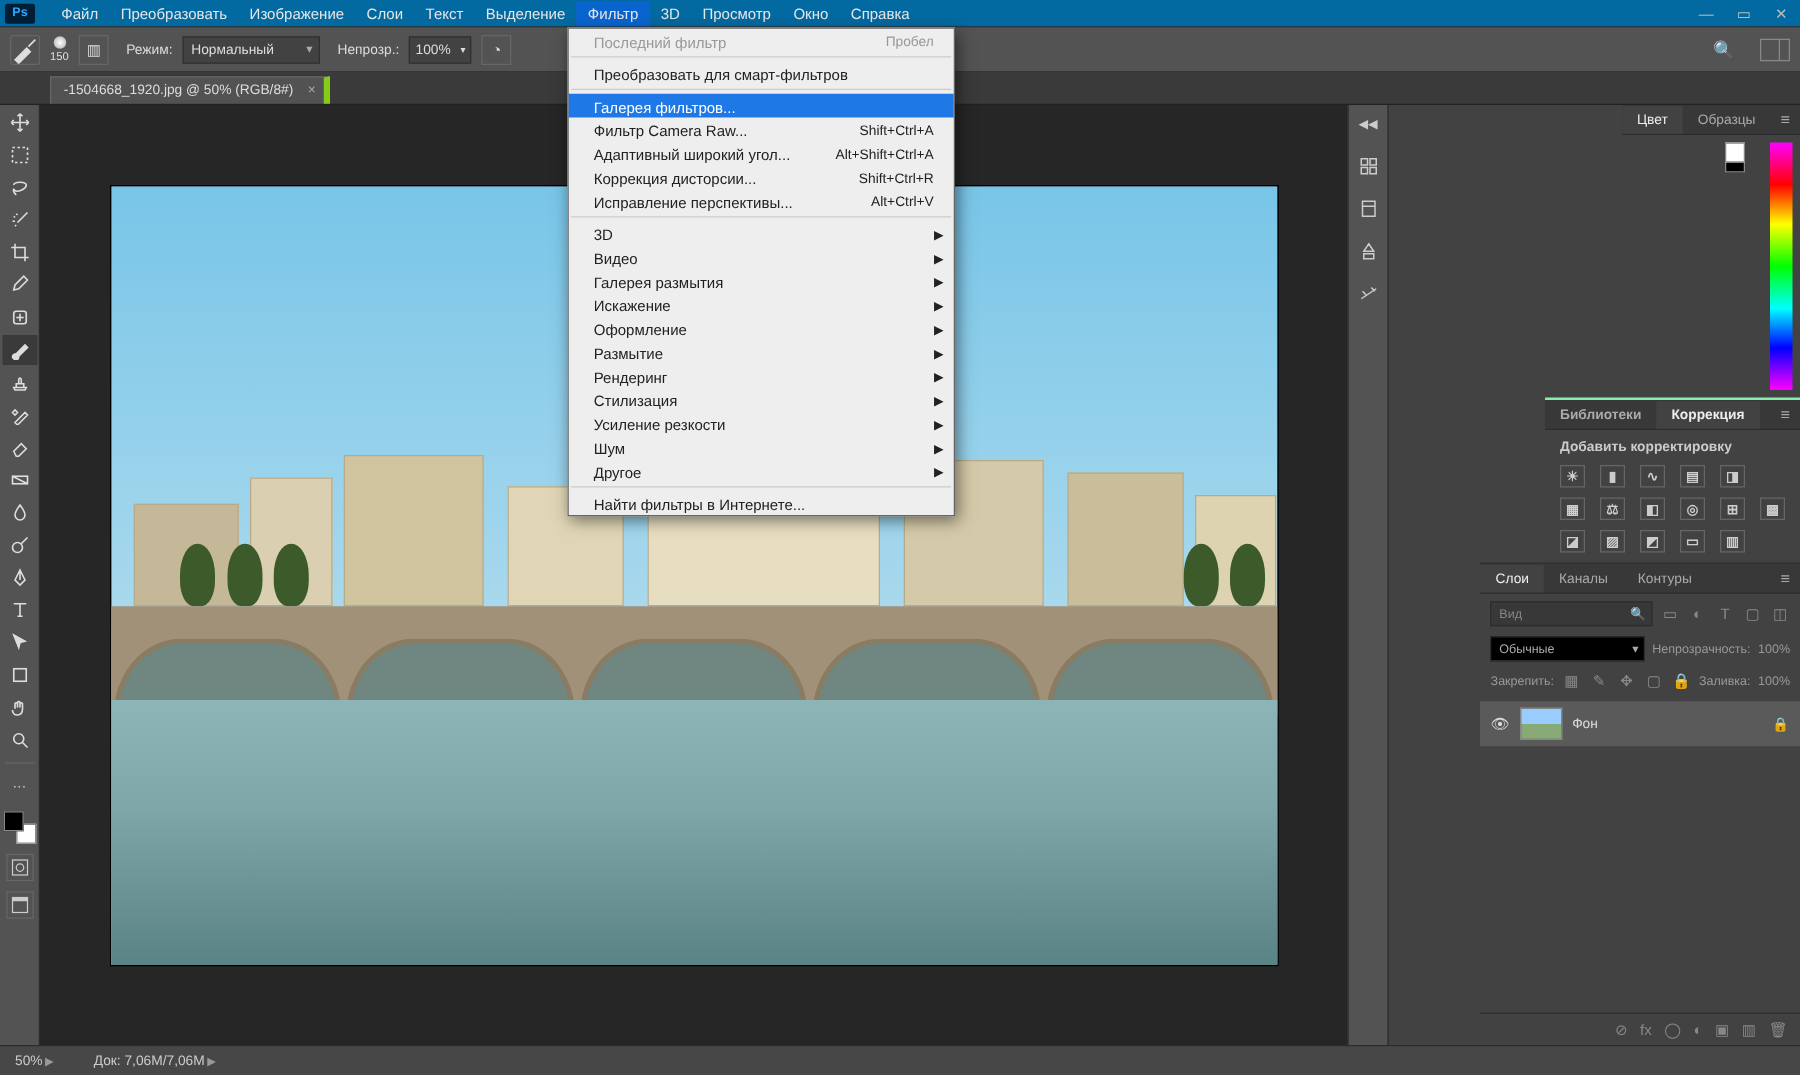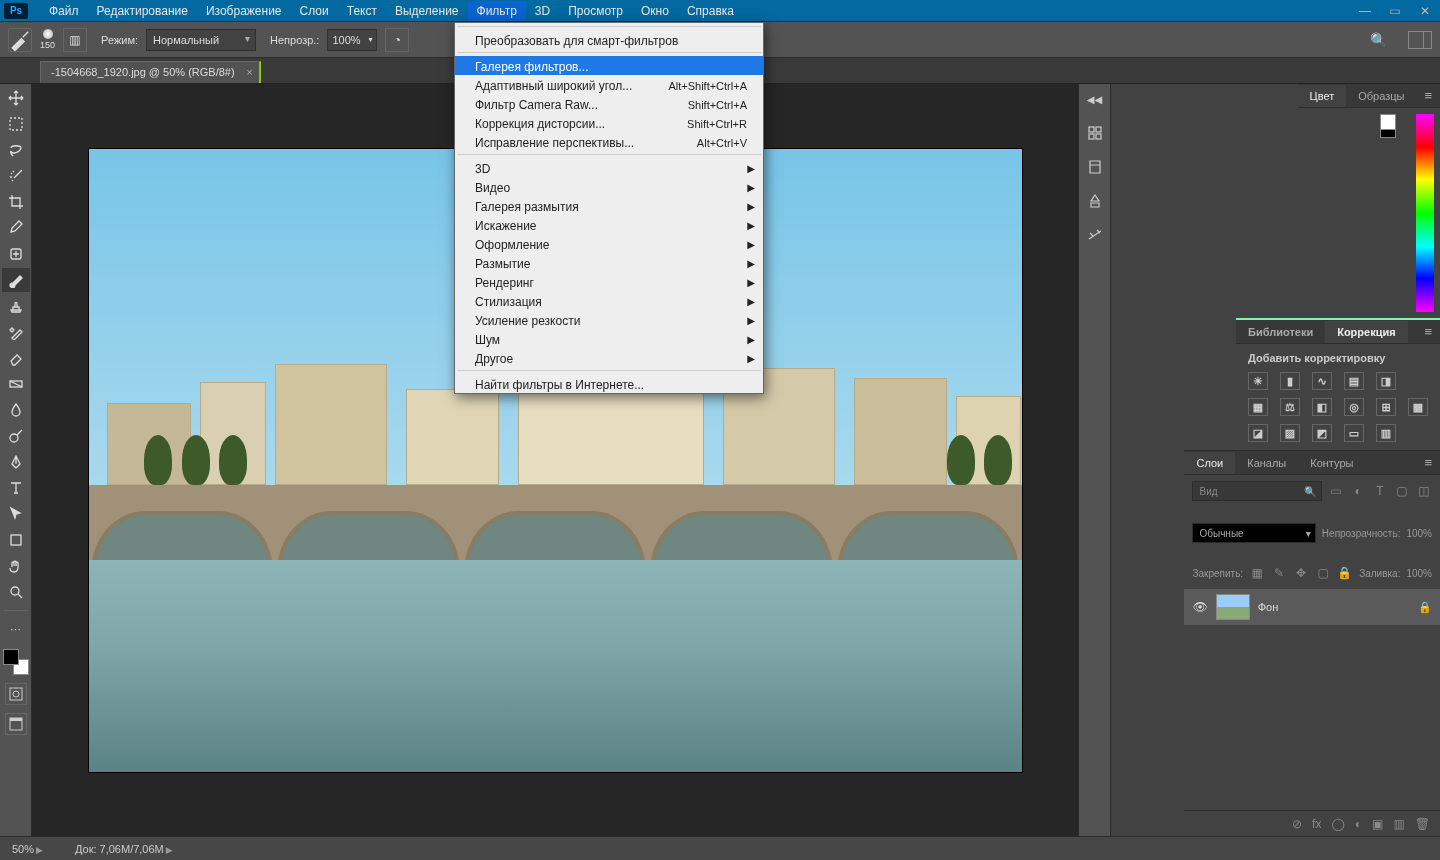--- a/index.html
+++ b/index.html
@@ -24,21 +24,21 @@
 .opt-label { margin-left:6px; }
 .opt-select { height:22px; background:#424242; border:1px solid #303030; padding:0 20px 0 6px; position:relative; display:flex; align-items:center; min-width:110px; }
 .opt-select::after { content:"▾"; position:absolute; right:5px; top:3px; font-size:10px; color:#aaa; }
 .opt-num { height:22px; width:50px; background:#424242; border:1px solid #303030; display:flex; align-items:center; justify-content:space-between; padding:0 4px; }
 .search-icon { margin-left:auto; font-size:14px; color:#ccc; }
 .workspace-btn { width:24px; height:18px; border:1px solid #888; margin-left:12px; display:flex; }
 .workspace-btn .a{flex:1;} .workspace-btn .b{width:8px;border-left:1px solid #888;}
 
 
 #tabstrip { height:26px; background:#3a3a3a; display:flex; align-items:flex-end; padding-left:40px; border-bottom:1px solid #222; }
-.doc-tab { height:22px; background:#525252; padding:4px 24px 0 10px; font-size:11px; color:#ddd; position:relative; border-top:1px solid #666; border-left:1px solid #666; border-right:2px solid #84cc16; }
+.doc-tab { height:22px; background:#525252; padding:4px 24px 0 10px; font-size:11px; color:#ddd; position:relative; border-top:1px solid #666; border-left:1px solid #666; border-right:5px solid #84cc16; }
 .doc-tab .x { position:absolute; right:6px; top:4px; font-size:11px; color:#aaa; }
 
 
 #workspace { position:absolute; top:84px; left:0; right:0; bottom:24px; display:flex; }
 
 
 #toolbar { width:32px; background:#535353; border-right:1px solid #2c2c2c; display:flex; flex-direction:column; align-items:center; padding-top:2px; gap:2px; }
 .tool { width:28px; height:24px; display:flex; align-items:center; justify-content:center; position:relative; }
 .tool.selected { background:#3a3a3a; }
 .tool svg { width:16px; height:16px; stroke:#ddd; fill:none; stroke-width:1.3; }
@@ -89,21 +89,21 @@
 .hue-bar { width:18px; background:linear-gradient(#f0f 0%, #f00 17%, #ff0 33%, #0f0 50%, #0ff 67%, #00f 83%, #f0f 100%); }
 
 
 #adjust-panel { border-top:2px solid #86efac;font-weight:bold; }
 .panel-body { padding:8px 12px; color:#ccc; font-size:11px; }
 .adj-row{display:flex;gap:12px;margin-top:8px;}
 .adj-row span{width:20px;height:18px;display:flex;align-items:center;justify-content:center;border:1px solid #666;font-size:11px;}
 
 
 #layers-panel { flex:1; border-top:1px solid #2c2c2c; display:flex; flex-direction:column; }
-.layers-ctrl { padding:6px 8px; display:flex; flex-direction:column; gap:22px; font-size:10px; color:#999; }
+.layers-ctrl { padding:6px 8px; display:flex; flex-direction:column; gap:8px; font-size:10px; color:#999; }
 .layers-ctrl .row{display:flex;align-items:center;gap:6px;}
 .layers-ctrl .search{flex:1;height:20px;background:#383838;border:1px solid #2c2c2c;padding:0 18px 0 6px;position:relative;color:#888;display:flex;align-items:center;}
 .layers-ctrl .search::before{content:"🔍";position:absolute;right:4px;font-size:10px;}
 .mini-ic{width:16px;height:16px;display:flex;align-items:center;justify-content:center;color:#888;font-size:12px;}
 .layers-ctrl .sel{height:20px;flex:1;max-width:150px;background:#000000;border:1px solid #2c2c2c;padding:0 16px 0 6px;position:relative;color:#aaa;display:flex;align-items:center;}
 .layers-ctrl .sel::after{content:"▾";position:absolute;right:4px;}
 .layer-item { height:36px; background:#5a5a5a; margin:2px 0; display:flex; align-items:center; padding:0 8px; gap:8px; }
 .layer-item .eye{font-size:12px;color:#ddd;}
 .layer-item .thumb{width:34px;height:26px;background:linear-gradient(#9cf 50%, #8a7 50%);border:1px solid #888;}
 .layer-item .lock{margin-left:auto;font-size:11px;color:#aaa;}
@@ -122,21 +122,21 @@
 #statusbar { position:absolute; left:0; right:0; bottom:0; height:24px; background:#474747; border-top:1px solid #2c2c2c; display:flex; align-items:center; padding:0 12px; gap:32px; font-size:11px; color:#ccc; }
 .sb-arrow{font-size:9px;margin-left:2px;color:#999;}
 </style>
 </head>
 <body>
 
 <div id="menubar">
   <div class="ps-logo">Ps</div>
   <div id="menubar-items" style="display: flex;">
       <div class="menubar-item">Файл</div>
-      <div class="menubar-item">Редактирование</div>
+      <div class="menubar-item">Преобразовать</div>
       <div class="menubar-item">Изображение</div>
       <div class="menubar-item">Слои</div>
       <div class="menubar-item">Текст</div>
       <div class="menubar-item">Выделение</div>
       <div class="menubar-item open">Фильтр</div>
       <div class="menubar-item">3D</div>
       <div class="menubar-item">Просмотр</div>
       <div class="menubar-item">Окно</div>
       <div class="menubar-item">Справка</div>
     </div>
@@ -464,35 +464,39 @@
         <span>◐</span>
         <span>▣</span>
         <span>▥</span>
         <span>🗑</span>
       </div>
     </div>
   </div>
 </div>
 
 <div id="dropdown">
+    <div class="dd-item disabled">
+      <span>Последний фильтр</span>
+      <span class="sc">Пробел</span>
+    </div>
     <div class="dd-sep"></div>
     <div class="dd-item">
       <span>Преобразовать для смарт-фильтров</span>
     </div>
     <div class="dd-sep"></div>
     <div class="dd-item highlight">
       <span>Галерея фильтров...</span>
     </div>
     <div class="dd-item">
+      <span>Фильтр Camera Raw...</span>
+      <span class="sc">Shift+Ctrl+A</span>
+    </div>
+    <div class="dd-item">
       <span>Адаптивный широкий угол...</span>
       <span class="sc">Alt+Shift+Ctrl+A</span>
-    </div>
-    <div class="dd-item">
-      <span>Фильтр Camera Raw...</span>
-      <span class="sc">Shift+Ctrl+A</span>
     </div>
     <div class="dd-item">
       <span>Коррекция дисторсии...</span>
       <span class="sc">Shift+Ctrl+R</span>
     </div>
     <div class="dd-item">
       <span>Исправление перспективы...</span>
       <span class="sc">Alt+Ctrl+V</span>
     </div>
     <div class="dd-sep"></div>

